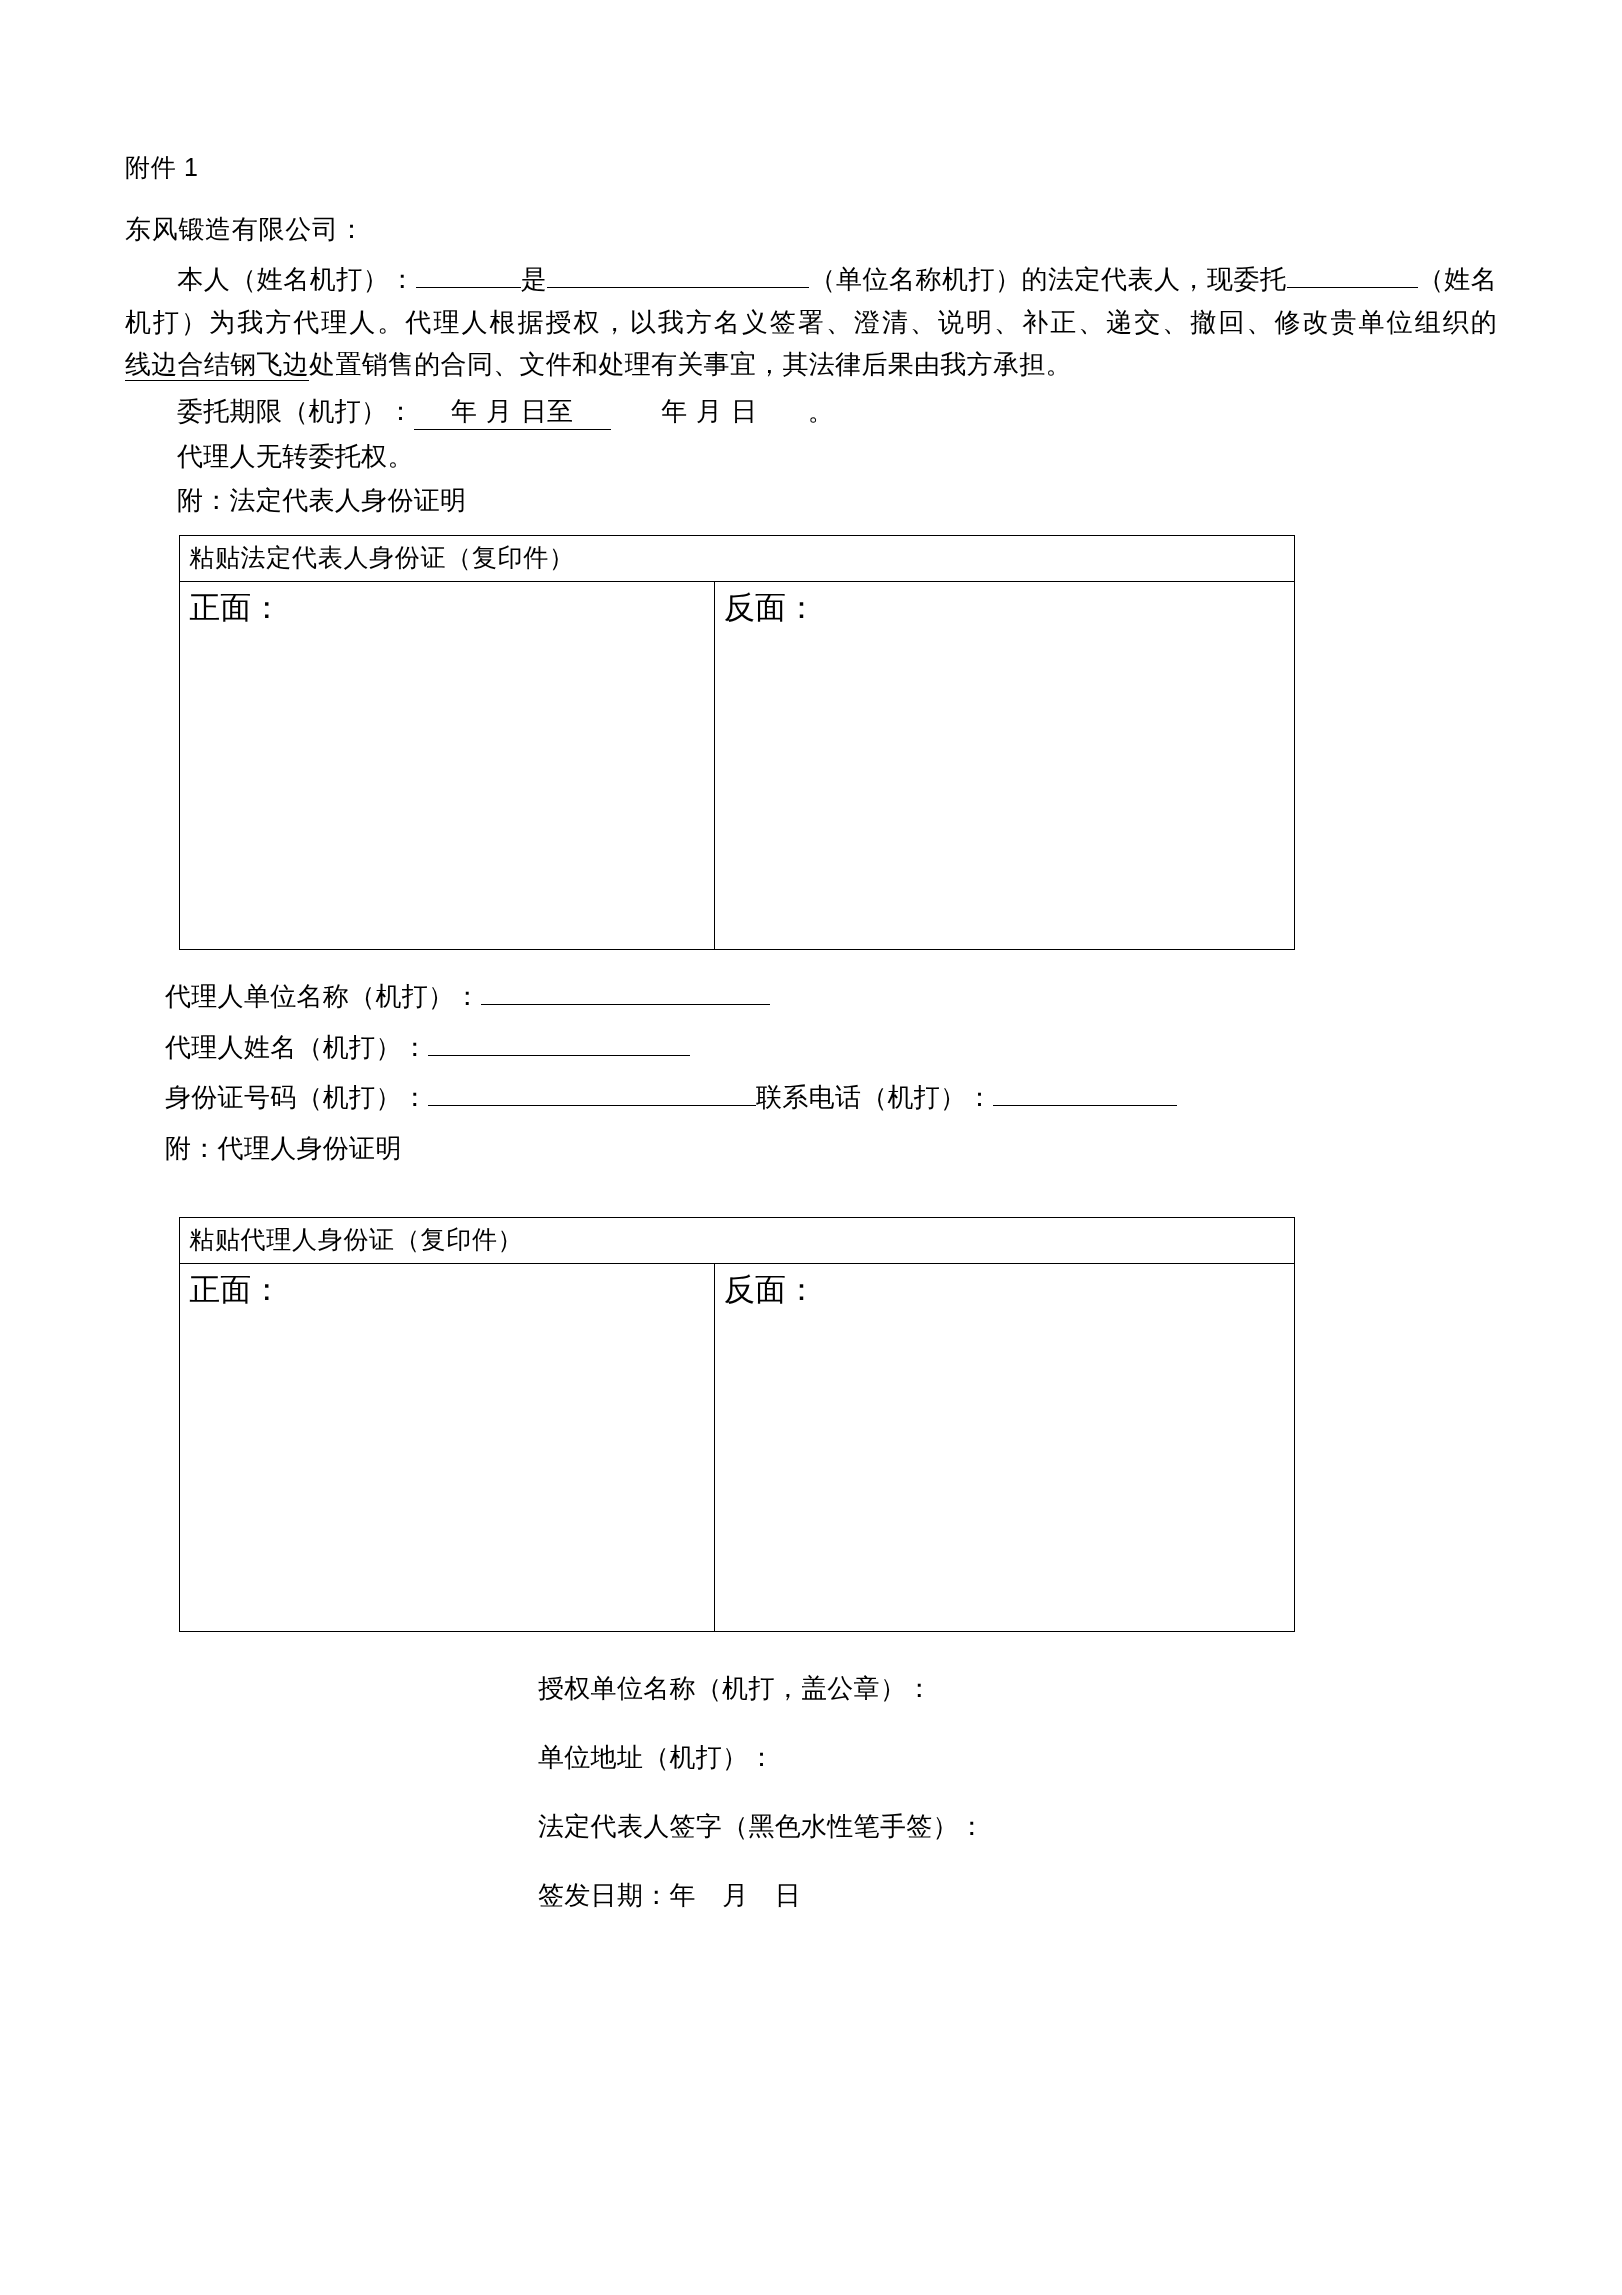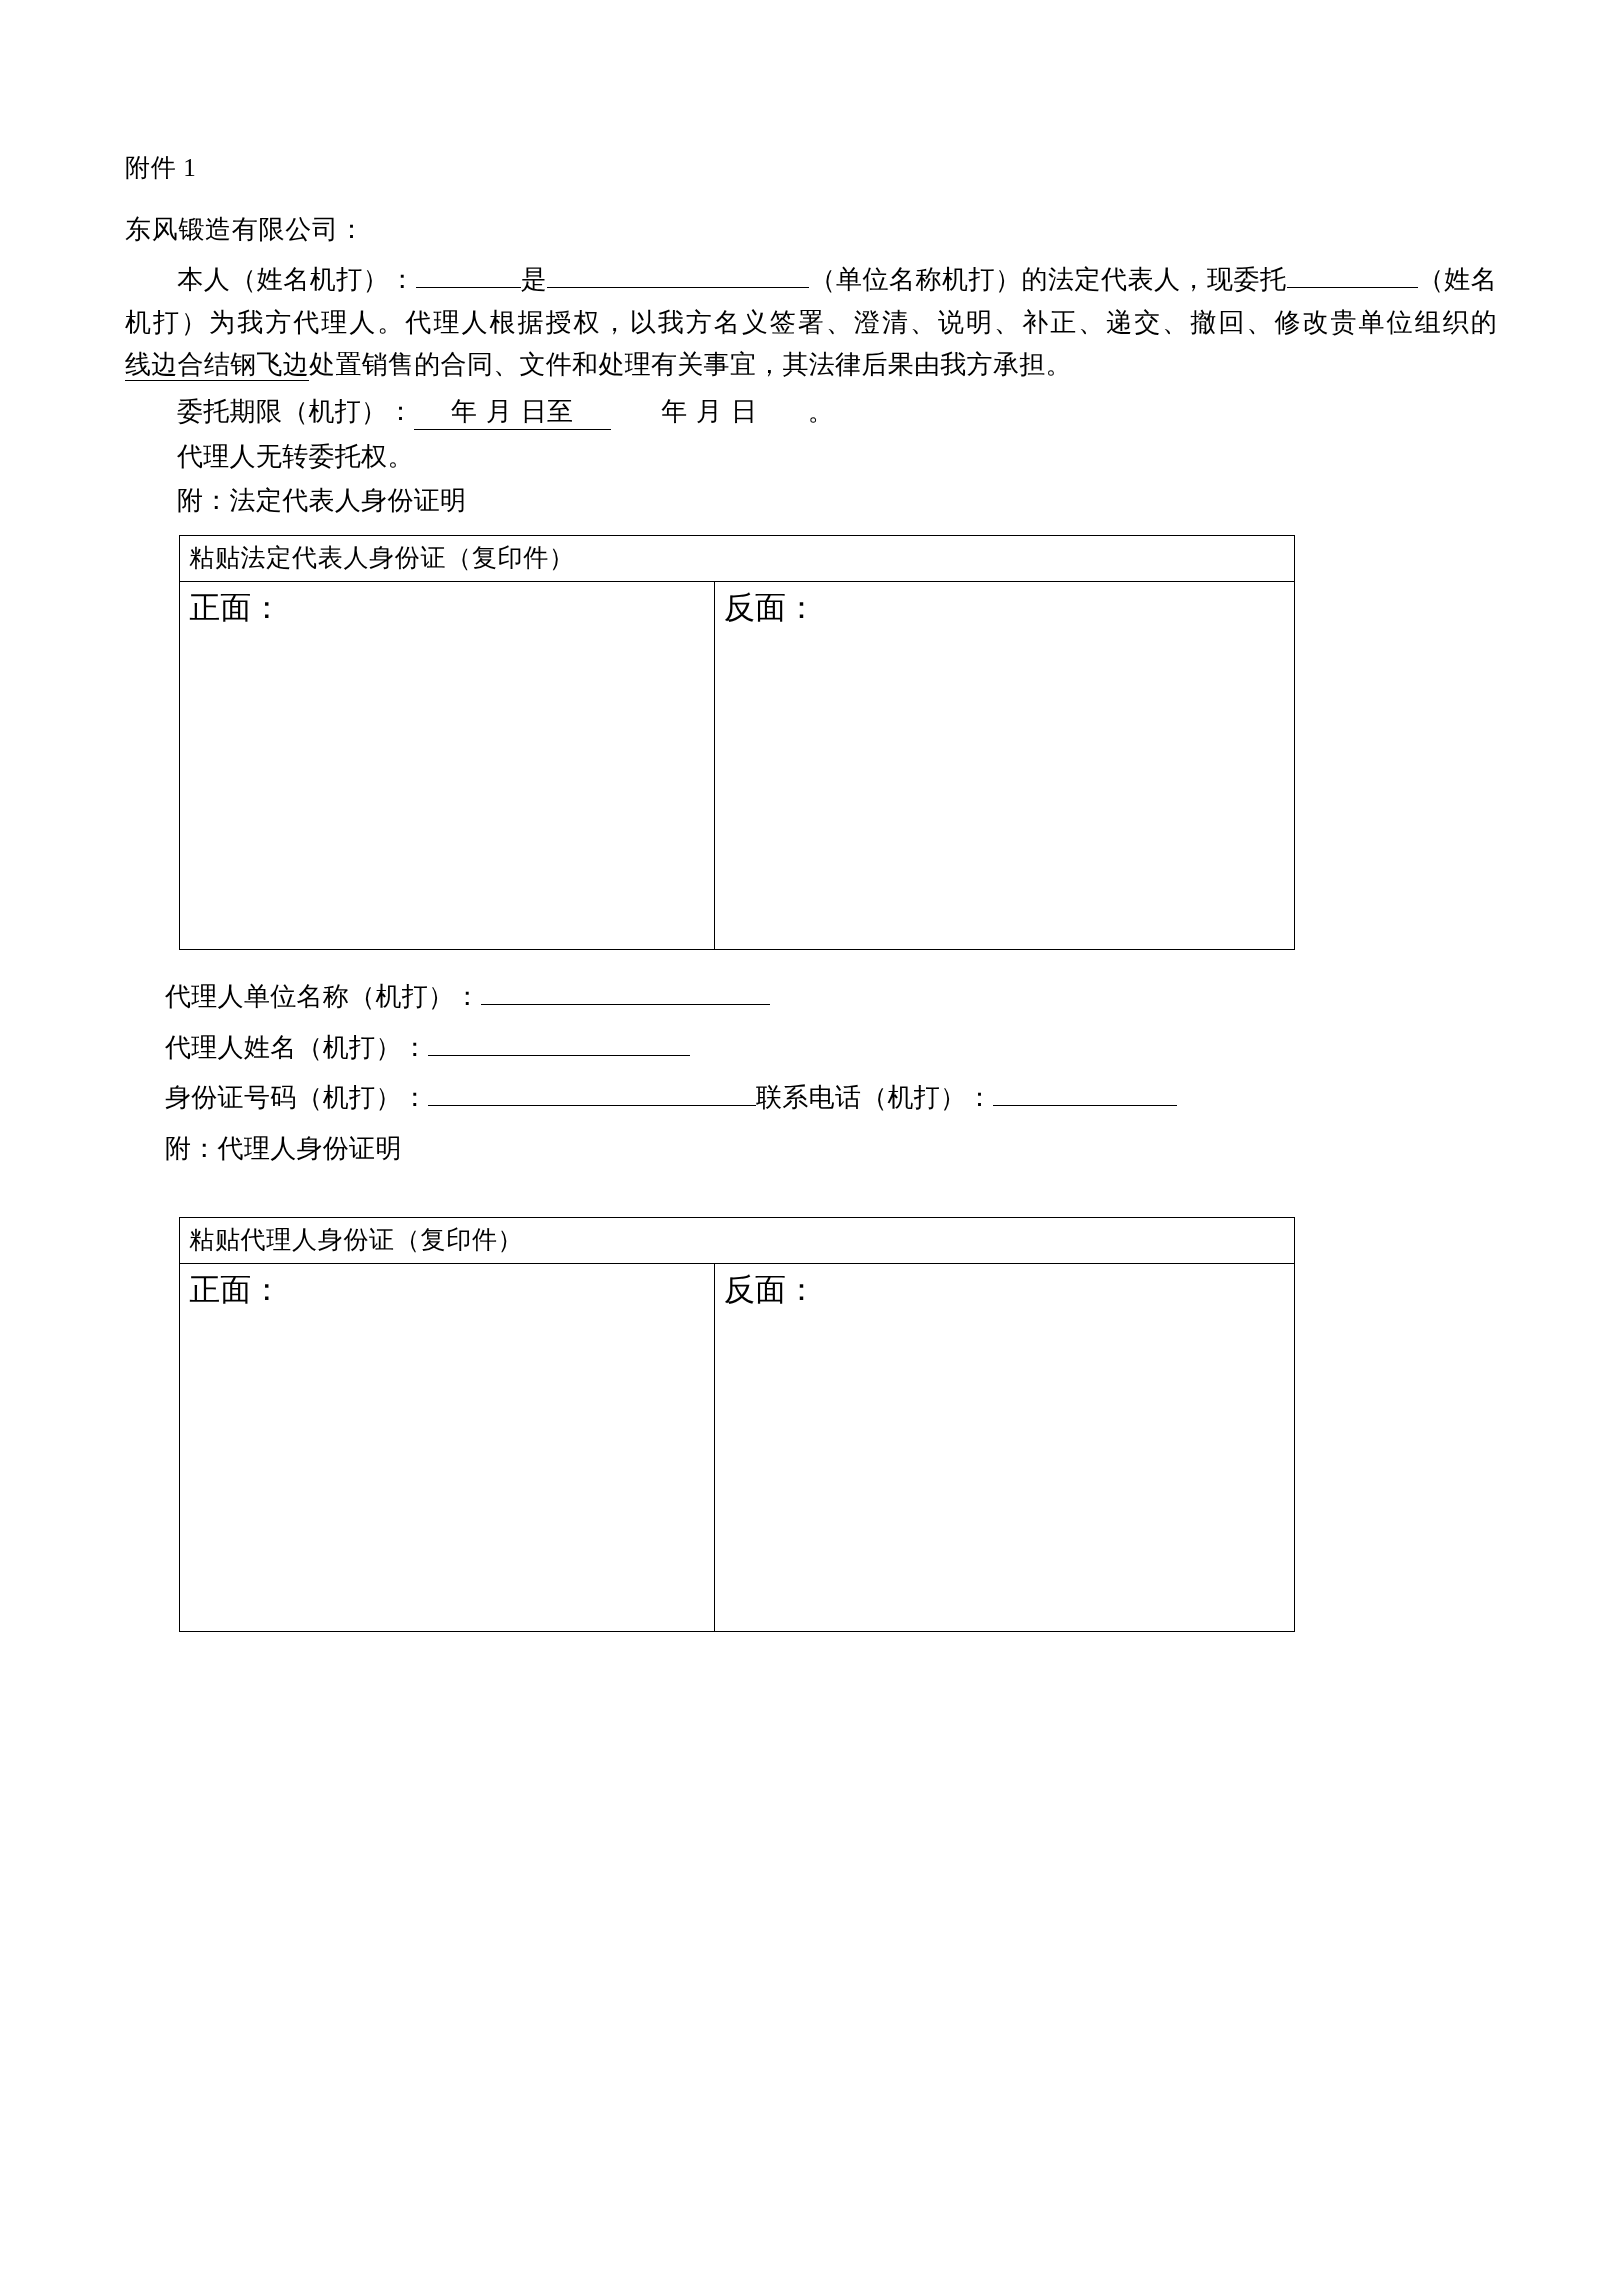--- a/index.html
+++ b/index.html
@@ -19,21 +19,21 @@
     box-sizing: border-box;
     overflow: hidden;
   }
   .sheet {
     position: absolute;
     left: 125px;
     top: 151px;
     width: 1372px;
   }
   .attach-label {
-    font-family: Liberation Serif, serif;
+    font-family: Liberation Sans, sans-serif;
     font-size: 25px;
     letter-spacing: 0.7px;
     margin-bottom: 27.6px;
     font-weight: 400;
   }
   .doc-title {
     text-align: center;
     font-family: "DejaVu Sans", "Liberation Sans", sans-serif;
     font-weight: bold;
     font-size: 33px;
@@ -204,16 +204,24 @@
       <div class="idbox-cols">
         <div class="idbox-col left">
           <span>正面：</span>
         </div>
         <div class="idbox-col">
           <span>反面：</span>
         </div>
       </div>
     </div>
 
+    <div class="signblock">
+      <div>授权单位名称（机打，盖公章）：</div>
+      <div>单位地址（机打）：</div>
+      <div>法定代表人签字（黑色水性笔手签）：</div>
+      <div>
+        <span>签发日期：</span><span class="sp-wide">年  月  日</span>
+      </div>
+    </div>
 
   </div>
 </div>
 
 
 </body></html>

